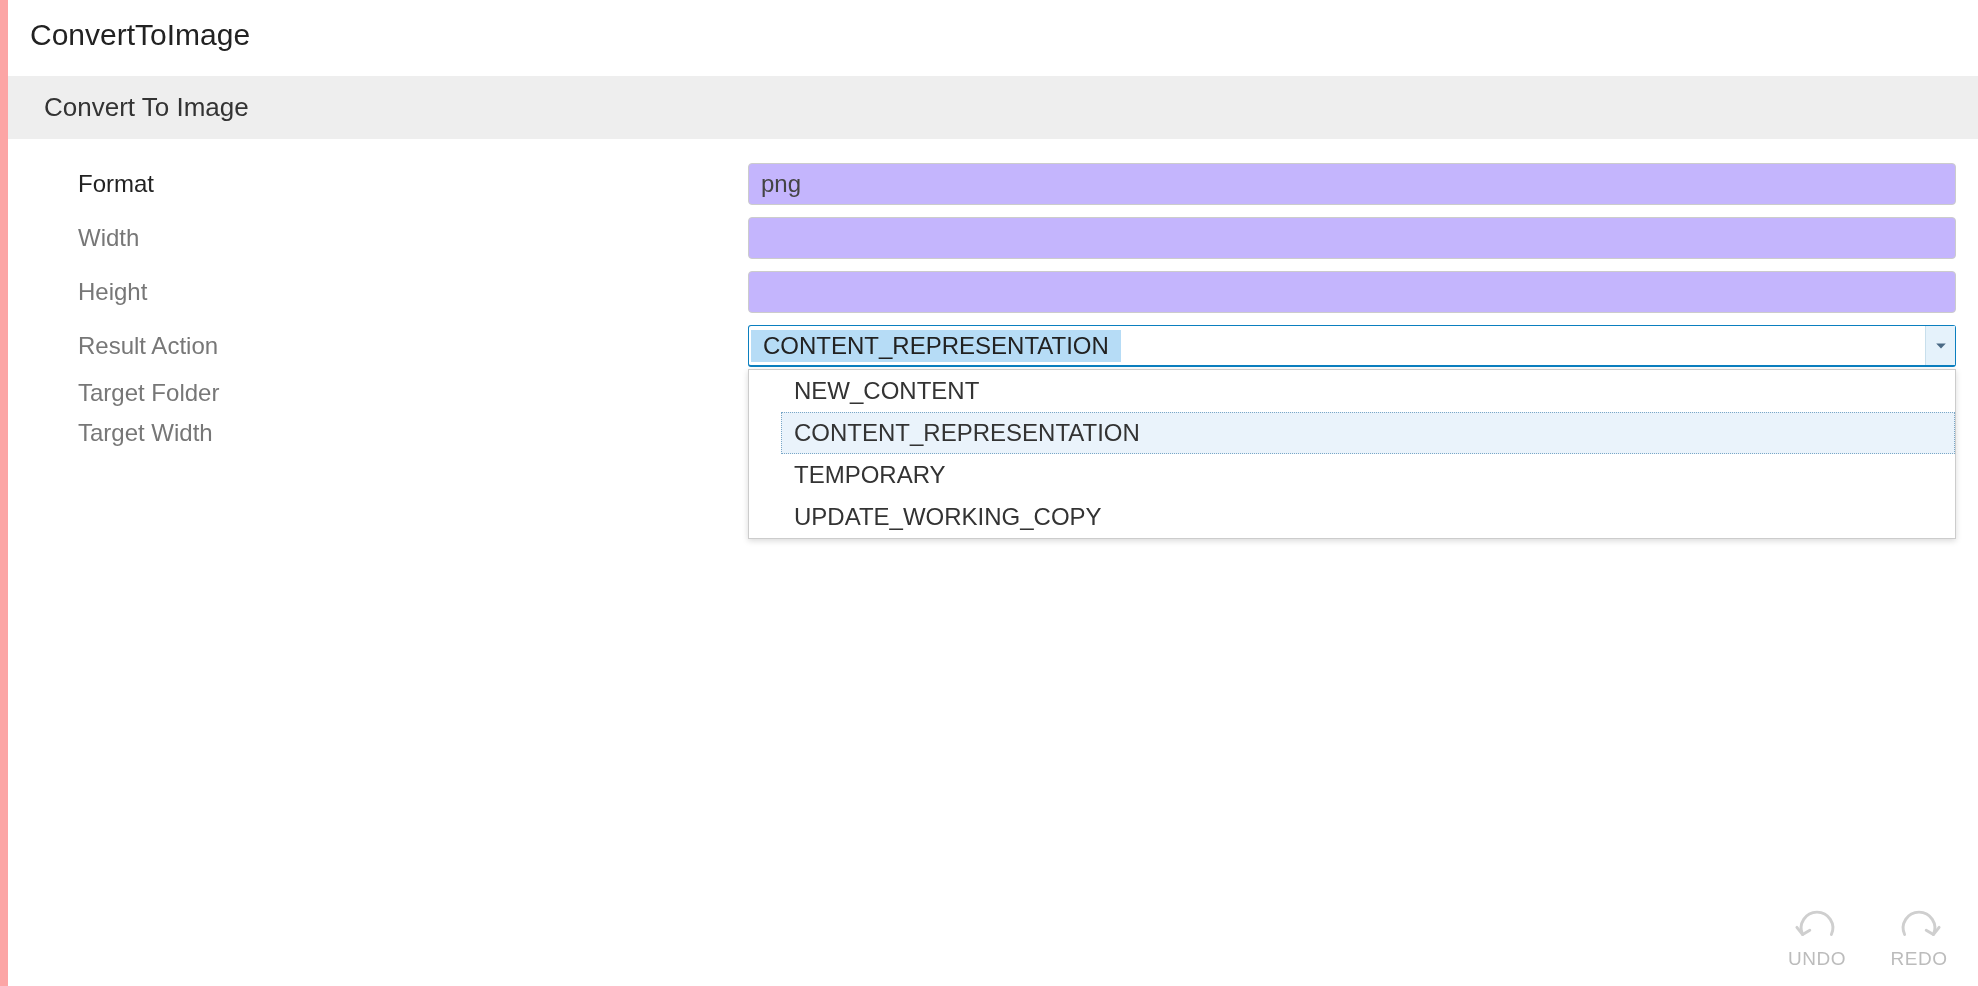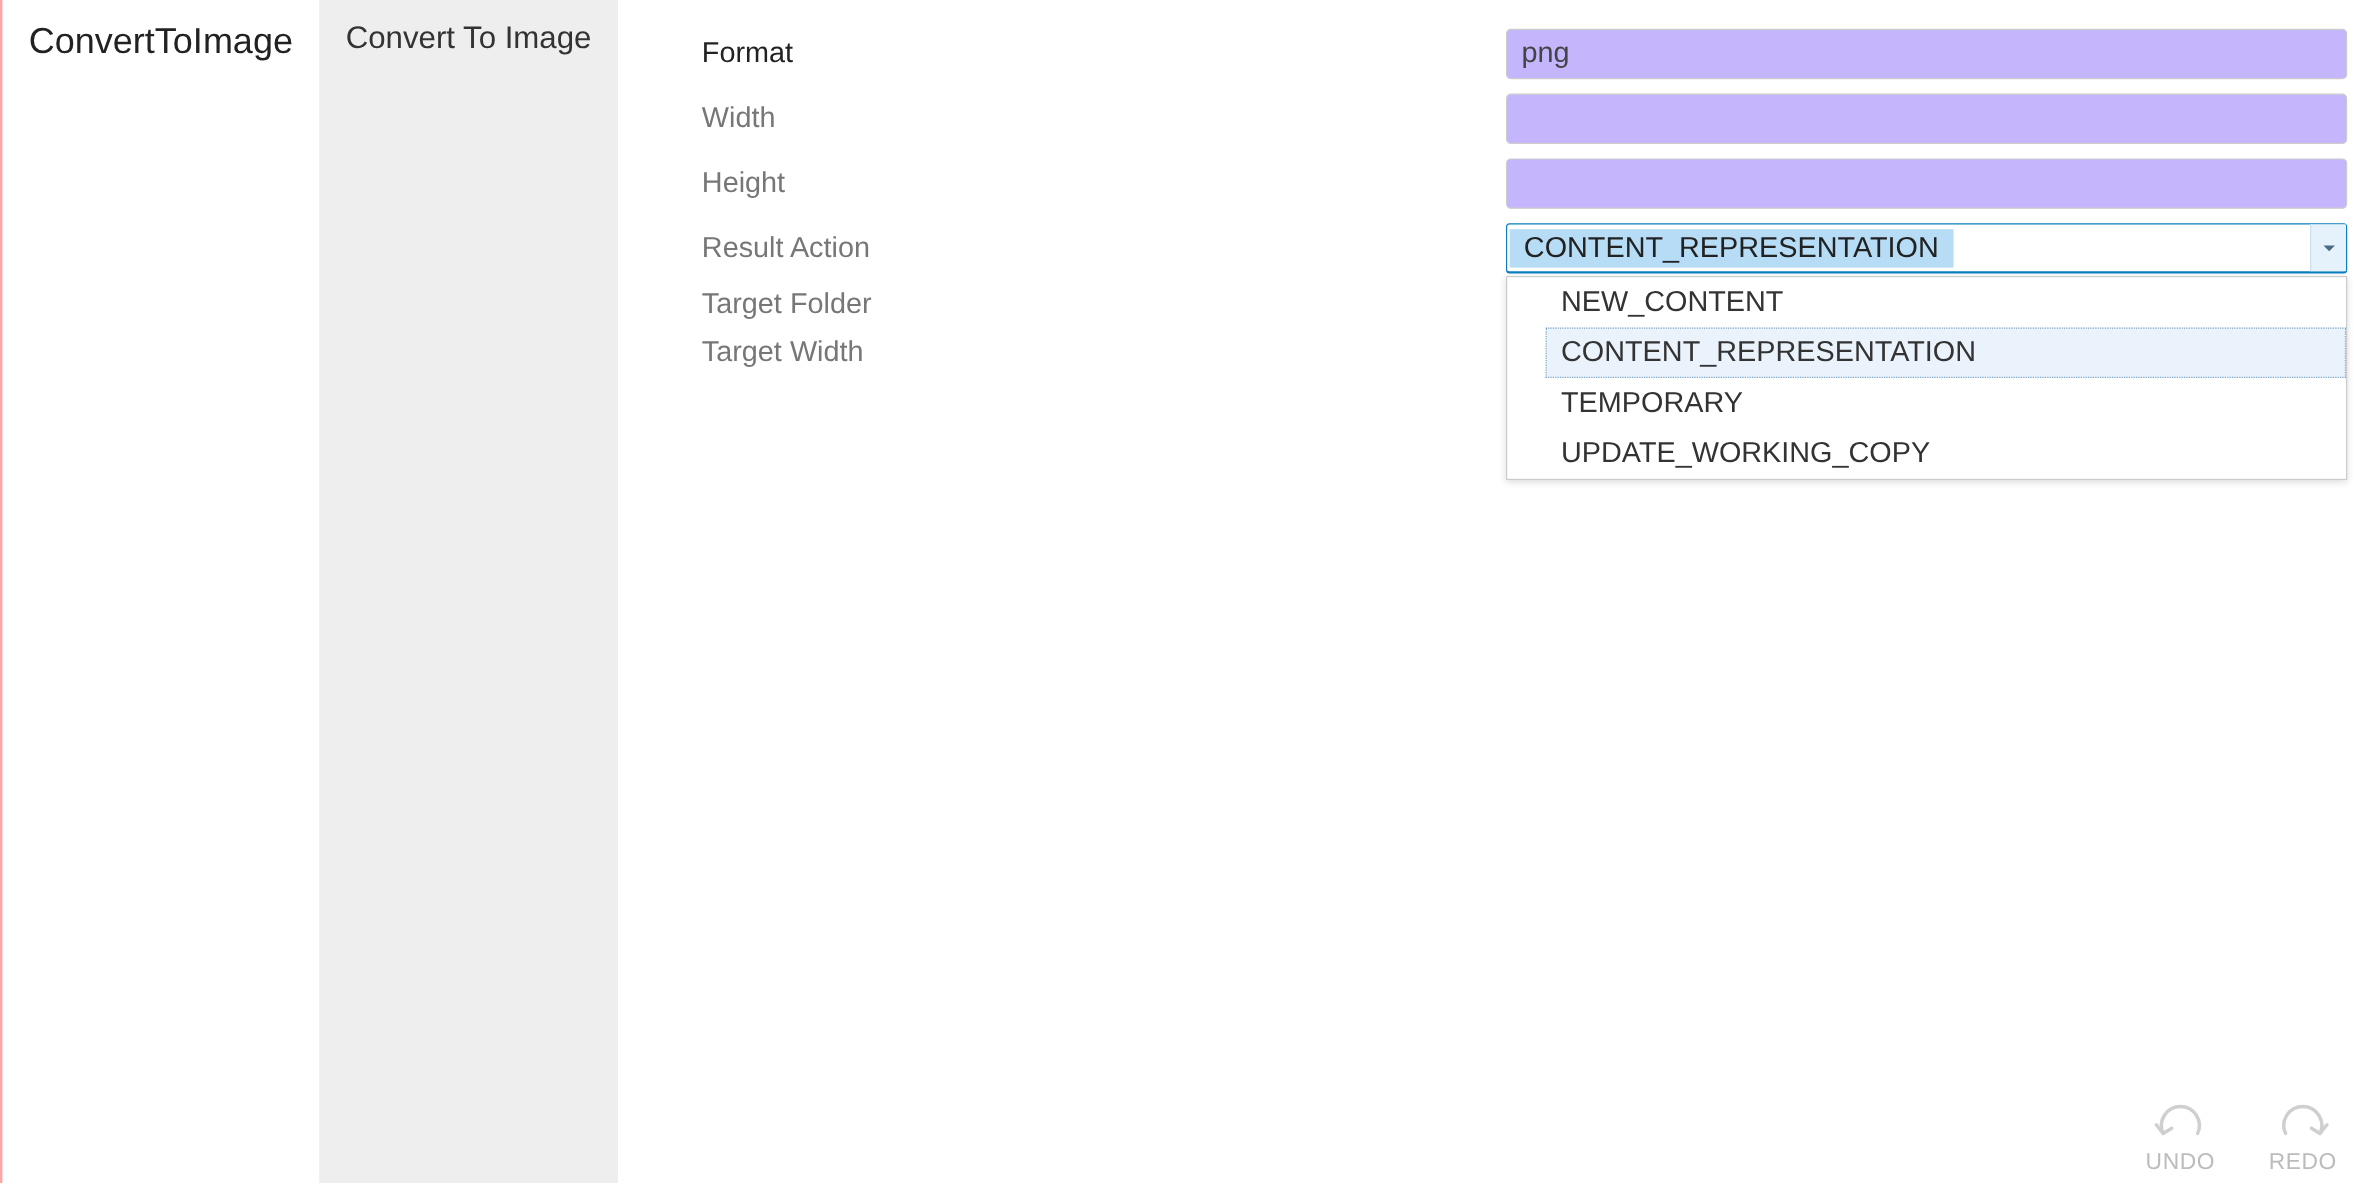--- a/index.html
+++ b/index.html
@@ -1,33 +1,33 @@
 <!DOCTYPE html>
 <html><head>
 <meta charset="utf-8">
 <style>
   * { box-sizing: border-box; margin: 0; padding: 0; }
   html, body { width: 100%; height: 100%; font-family: "Helvetica Neue", Arial, sans-serif; color: #333; background: #fff; }
   .page {
     width: 1978px;
     height: 986px;
     position: relative;
-    border-left: 2px solid #fca5a5;
-    display: flex;
-    flex-direction: row;
+    border-left: 8px solid #fca5a5;
+    display: flex;
+    flex-direction: column;
   }
   .title-bar {
     padding: 18px 22px 24px 22px;
     font-size: 30px;
     color: #222;
     font-weight: 400;
   }
   .section-header {
     background: #eeeeee;
-    padding: 16px 22px;
+    padding: 16px 36px;
     font-size: 26px;
     color: #333;
     font-weight: 400;
   }
   .form-area {
     padding: 18px 0 2px 0;
     flex: 1;
   }
   .form-row {
     display: flex;
@@ -108,21 +108,21 @@
     margin-left: 32px;
   }
   .dropdown-item.selected {
     background: #eaf3fb;
     border: 1px dotted #7aa7c7;
   }
   .footer {
     position: absolute;
     right: 0;
     bottom: 0;
-    padding: 0 18px 0 0;
+    padding: 0 18px 10px 0;
     display: flex;
     align-items: flex-end;
     gap: 20px;
   }
   .footer-btn {
     display: flex;
     flex-direction: column;
     align-items: center;
     justify-content: flex-end;
     min-width: 82px;

